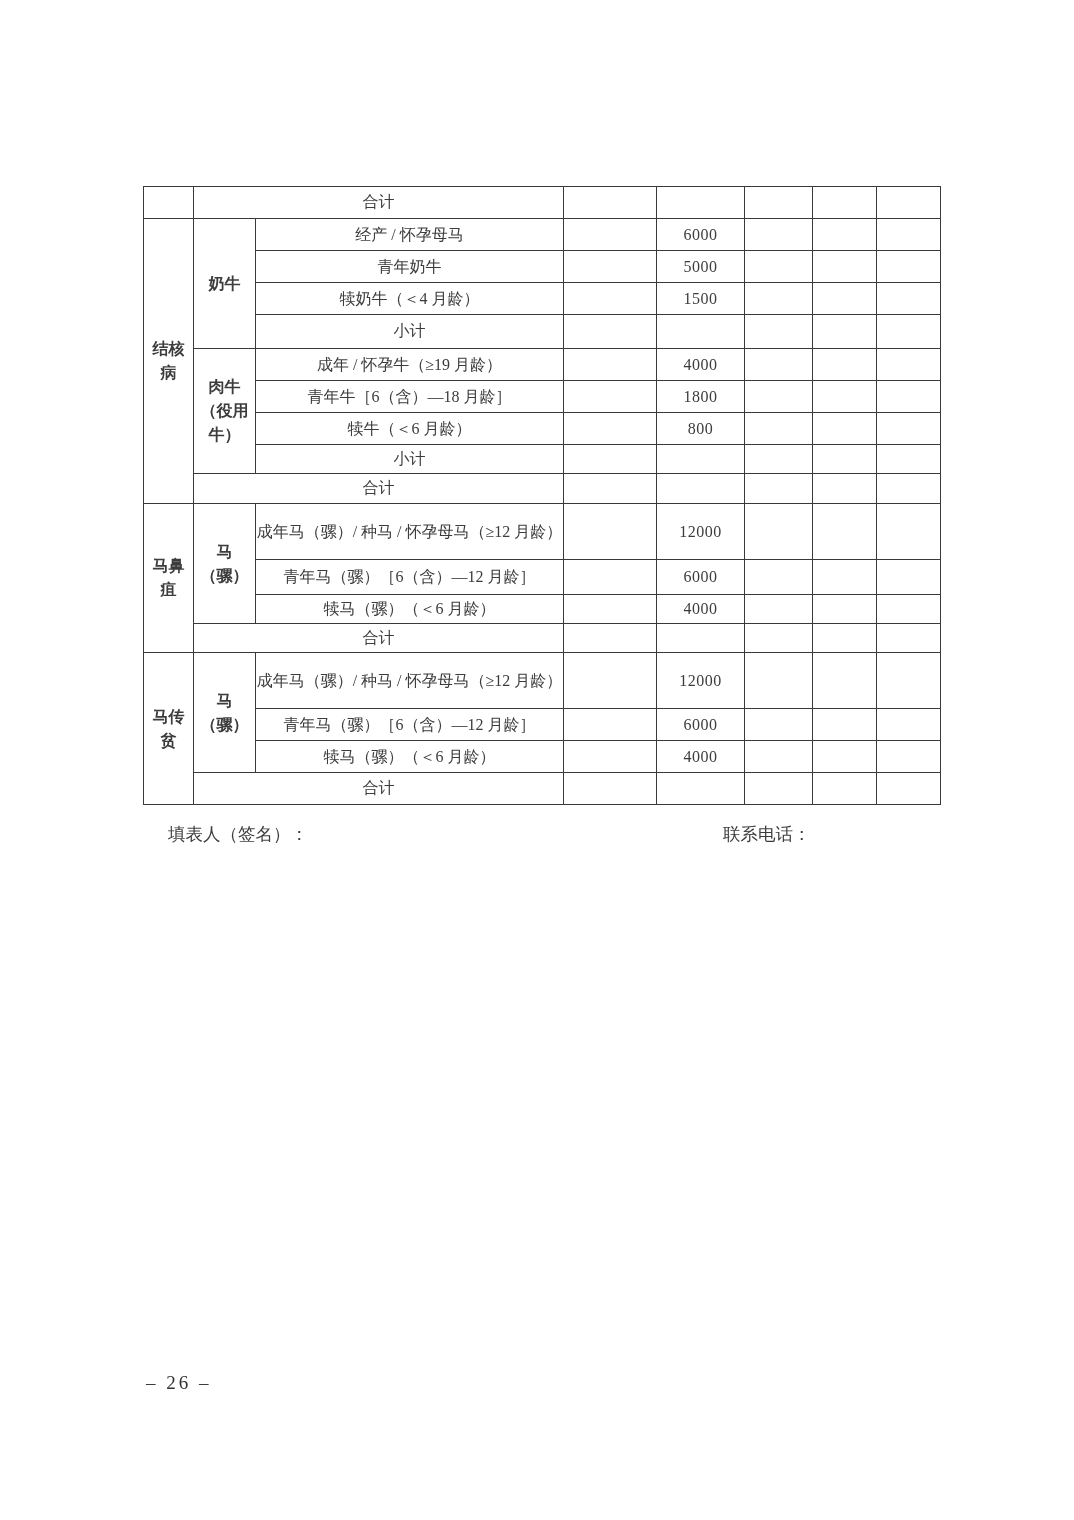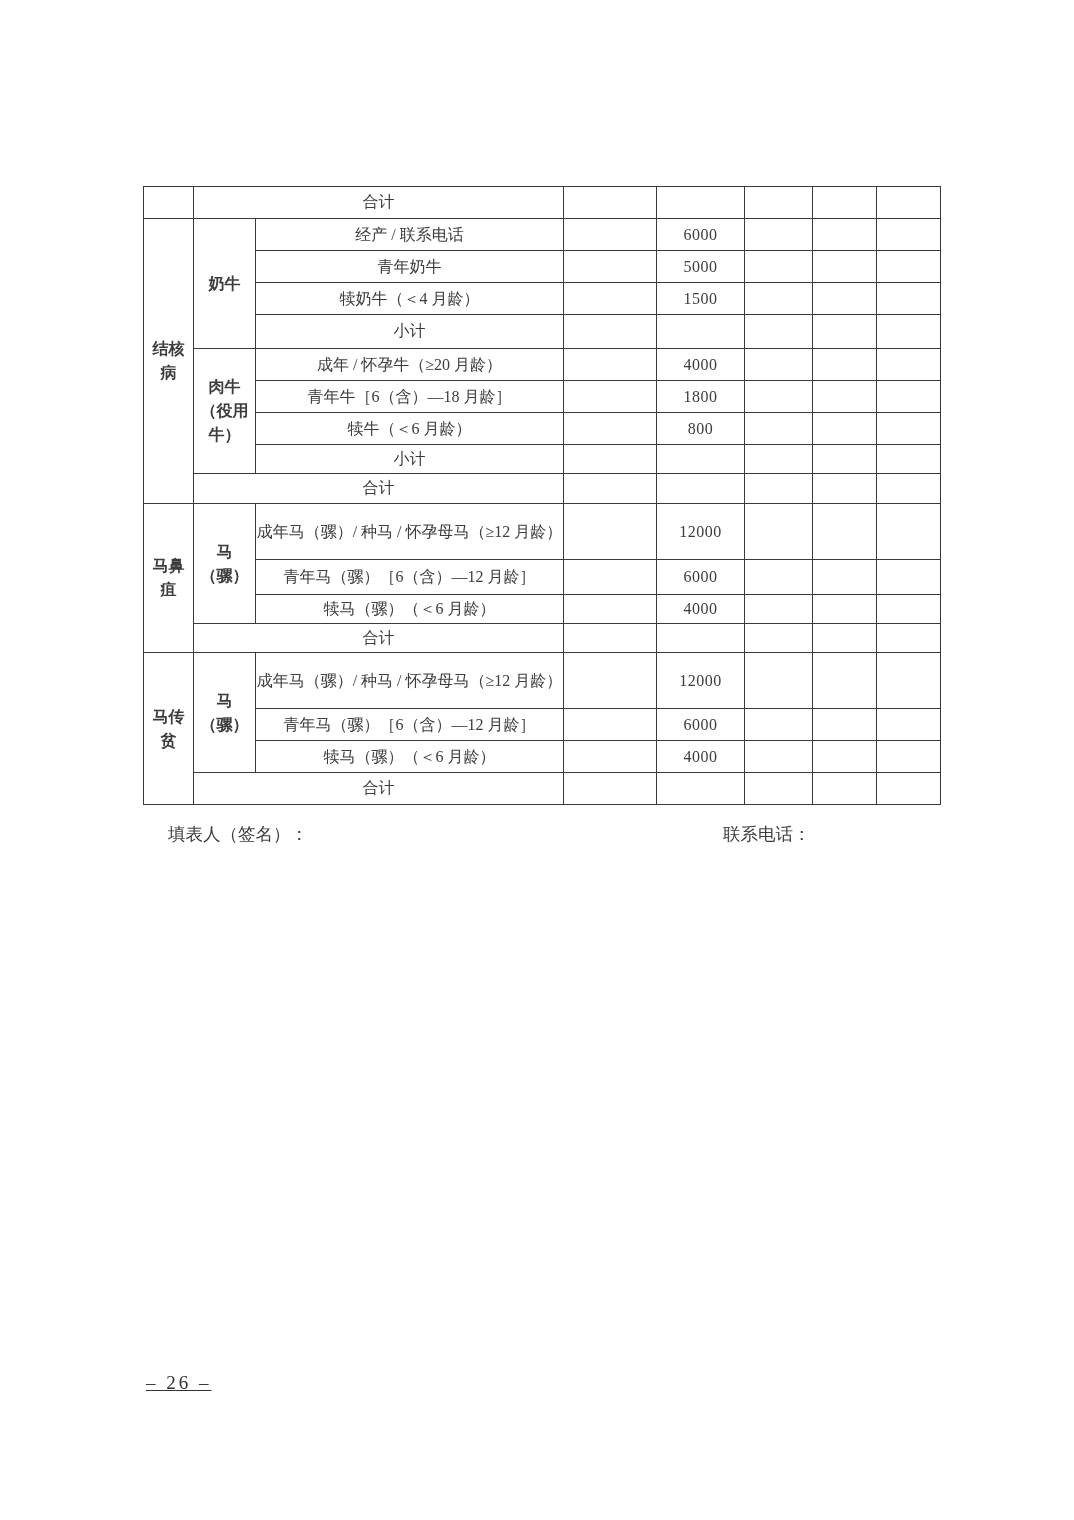--- a/index.html
+++ b/index.html
@@ -33,21 +33,21 @@
 
   .footer-line {
     position:absolute; top:822px;
     font-size:17.5px; color:#3c3c3c;
   }
   .signer { left:168px;font-family:Liberation Mono, monospace; }
   .phone  { left:723px; }
 
   .page-number {
     position:absolute; left:146px; top:1372px;
-    font-size:19px; letter-spacing:3px; color:#333;text-decoration:underline;
+    font-size:19px; letter-spacing:3px; color:#333;
   }
 </style>
 </head>
 <body>
 
 <div class="page">
 
   <table class="grid">
     <colgroup>
       <col style="width:50px">
@@ -68,21 +68,21 @@
         <td></td>
         <td></td>
         <td></td>
         <td></td>
       </tr>
 
       <tr style="height:32px">
         <td rowspan="9" class="pre">结核
 病</td>
         <td rowspan="4" class="pre">奶牛</td>
-        <td class="desc">经产 / 联系电话</td>
+        <td class="desc">经产 / 怀孕母马</td>
         <td></td>
         <td class="val">6000</td>
         <td></td>
         <td></td>
         <td></td>
       </tr>
       <tr style="height:32px">
         <td class="desc">青年奶牛</td>
         <td></td>
         <td class="val">5000</td>
@@ -103,21 +103,21 @@
         <td></td>
         <td></td>
         <td></td>
         <td></td>
         <td></td>
       </tr>
       <tr style="height:32px">
         <td rowspan="4" class="pre">肉牛
 （役用
 牛）</td>
-        <td class="desc">成年 / 怀孕牛（≥20 月龄）</td>
+        <td class="desc">成年 / 怀孕牛（≥19 月龄）</td>
         <td></td>
         <td class="val">4000</td>
         <td></td>
         <td></td>
         <td></td>
       </tr>
       <tr style="height:32px">
         <td class="desc">青年牛［6（含）—18 月龄］</td>
         <td></td>
         <td class="val">1800</td>

